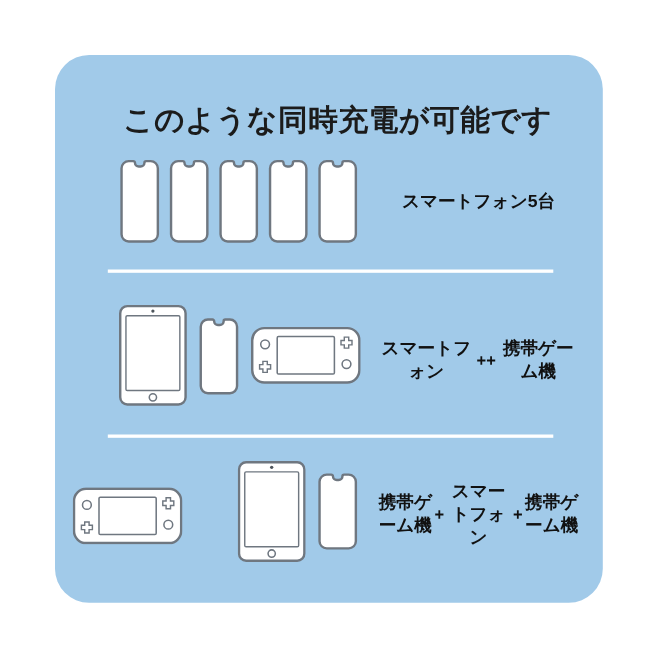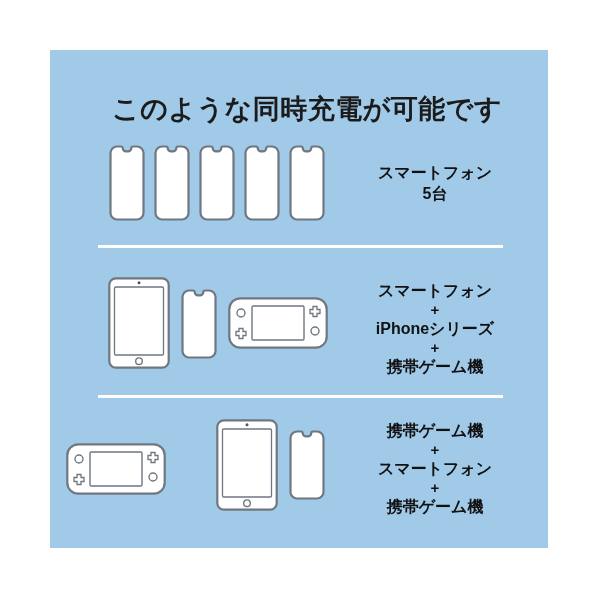--- a/index.html
+++ b/index.html
@@ -22,20 +22,21 @@
   }
 
   
   #panel {
     position: absolute;
     left: 50px;
     top: 50px;
     width: 498px;
     height: 498px;
     background: #a1cae9;
+    border-radius: 31px;
   }
 
   
   #title {
     position: absolute;
     left: 62px;
     top: 24px;
     width: 420px;
     color: #1b1b1b;
     font-size: 27px;
@@ -62,21 +63,21 @@
     width: 290px;
     height: 100%;
   }
   .row-label {
     position: absolute;
     left: 292px;
     top: 0;
     width: 186px;
     height: 100%;
     display: flex;
-    flex-direction: column;
+    flex-direction: row;
     align-items: center;
     justify-content: center;
     color: #111111;
     font-size: 16px;
     font-weight: bold;
     line-height: 21px;
     text-align: center;
   }
   .row-label .plus {
     font-size: 15px;
@@ -180,21 +181,20 @@
 
             <circle cx="87" cy="34" r="4" fill="#ffffff" stroke="#6f7780" stroke-width="1.4"></circle>
           </svg>
         </div>
 
       </div>
 
       <div class="row-label">
         <span>スマートフォン</span>
         <span class="plus">+</span>
-        <span>iPhoneシリーズ</span>
         <span class="plus">+</span>
         <span>携帯ゲーム機</span>
       </div>
     </div>
 
     <div class="row" id="row3">
       <div class="row-devices">
 
         <div class="device" style="left:16px; top:35px;">
           <svg width="100" height="52" viewBox="0 0 100 52">

